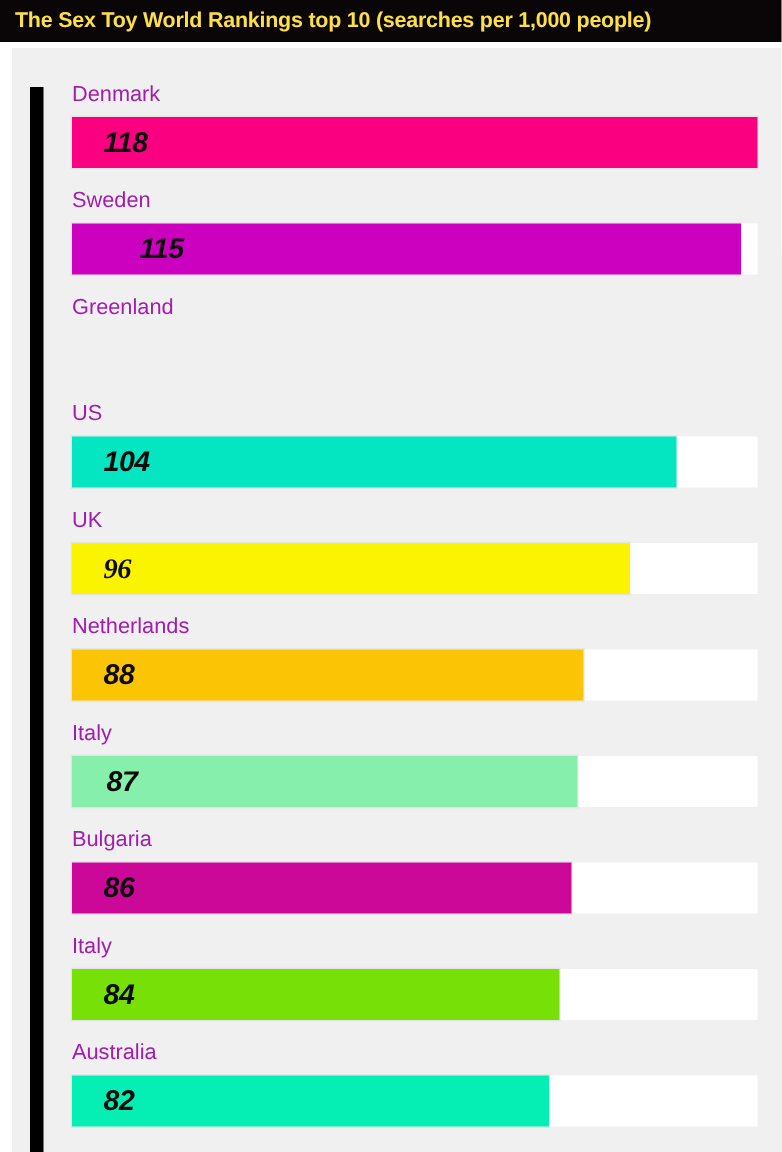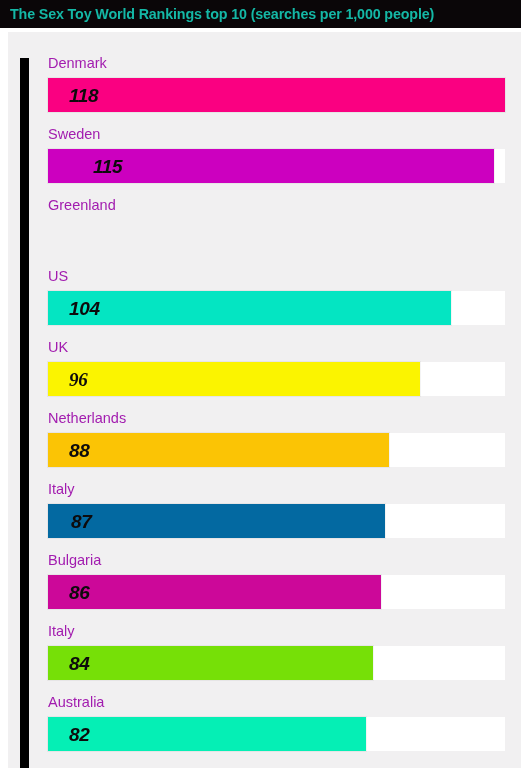--- a/index.html
+++ b/index.html
@@ -29,21 +29,21 @@
     top: 0;
     width: 521px;
     height: 28px;
     background: #0a0608;
     display: flex;
     align-items: center;
     box-sizing: border-box;
     padding-left: 10px;
   }
   .title-text {
-    color: #14b8a6;
+    color: #fde047;
     font-size: 14.3px;
     font-weight: bold;
     letter-spacing: -0.15px;
     white-space: nowrap;
     line-height: 1;
   }
 
   
   .chart-plate {
     position: absolute;
@@ -170,21 +170,21 @@
           <div class="row-label">Netherlands</div>
           <div class="track">
             <div class="bar" style="width: 74.6%; background: rgb(251, 196, 5);">
               <span class="bar-value">88</span>
             </div>
           </div>
         </div>
         <div class="row">
           <div class="row-label">Italy</div>
           <div class="track">
-            <div class="bar" style="width: 73.7%; background: #0369a1; padding-left: 12px;">
+            <div class="bar" style="width: 73.7%; background: #86efac; padding-left: 12px;">
               <span class="bar-value">87</span>
             </div>
           </div>
         </div>
         <div class="row">
           <div class="row-label">Bulgaria</div>
           <div class="track">
             <div class="bar" style="width: 72.9%; background: rgb(204, 8, 153);">
               <span class="bar-value">86</span>
             </div>

